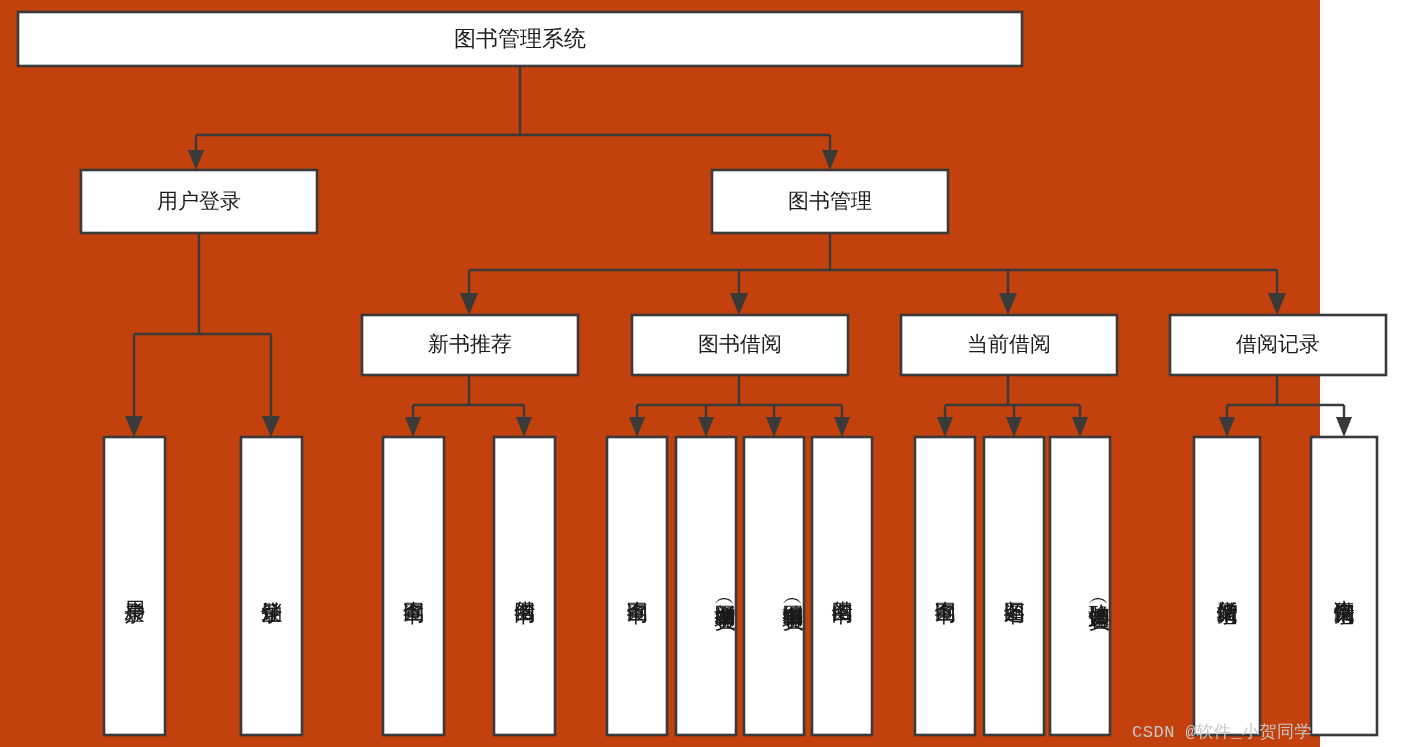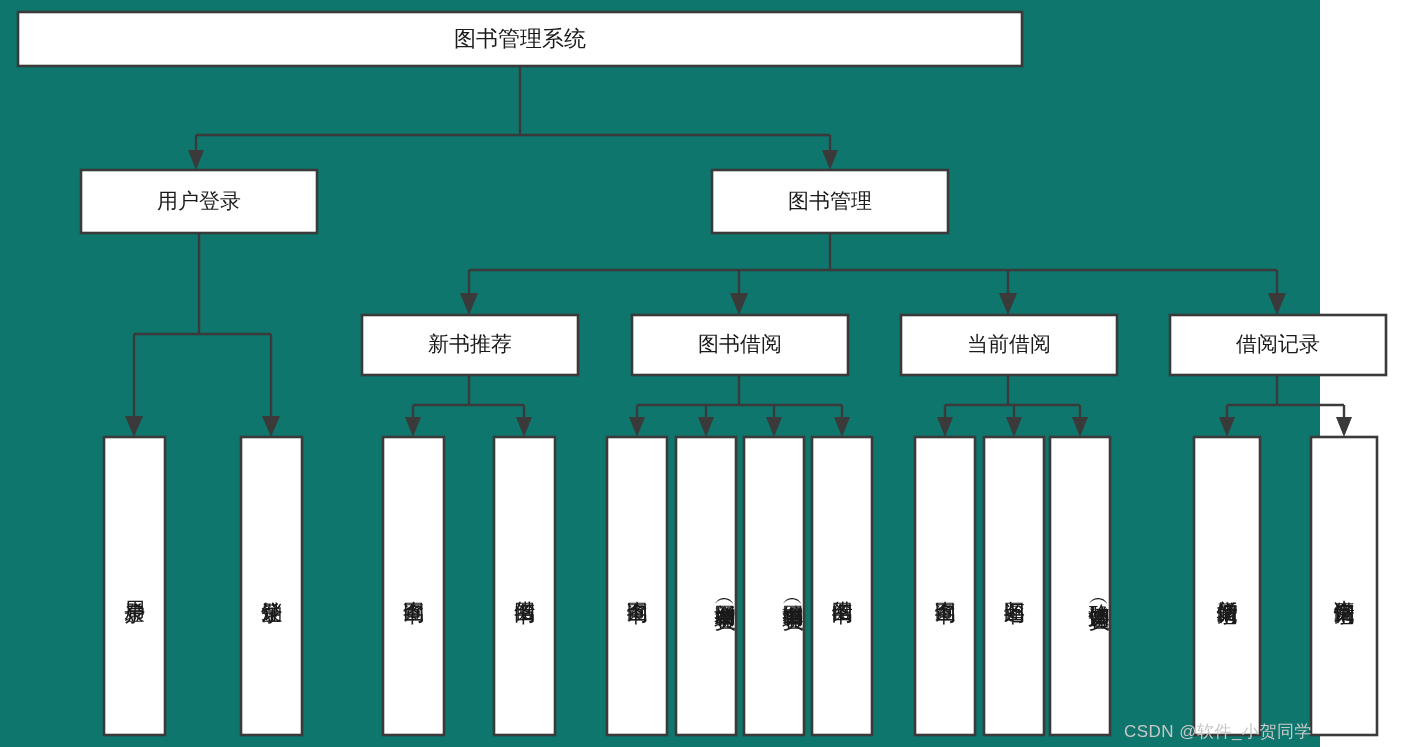--- a/index.html
+++ b/index.html
@@ -11,21 +11,21 @@
   body {
     width: 1405px;
     height: 747px;
     font-family: "DejaVu Sans", "Liberation Sans", sans-serif;
     overflow: hidden;
   }
   #diagram-root {
     position: relative;
     width: 1320px;
     height: 747px;
-    background: #0f766e;
+    background: #c2410c;
   }
   svg#diagram-svg {
     position: absolute;
     left: 0;
     top: 0;
     width: 1405px;
     height: 747px;
     display: block;
   }
   .node-box {
@@ -66,21 +66,21 @@
     display: flex;
     align-items: center;
     justify-content: center;
     white-space: nowrap;
     pointer-events: none;
   }
   #watermark {
     position: absolute;
     right: 8px;
     bottom: 4px;
-    font-family: Liberation Sans, sans-serif;
+    font-family: Liberation Mono, monospace;
     font-size: 17px;
     color: #c8c8c8;
     letter-spacing: 0.5px;
     white-space: nowrap;
     user-select: none;
   }
 </style>
 </head>
 <body>
 

